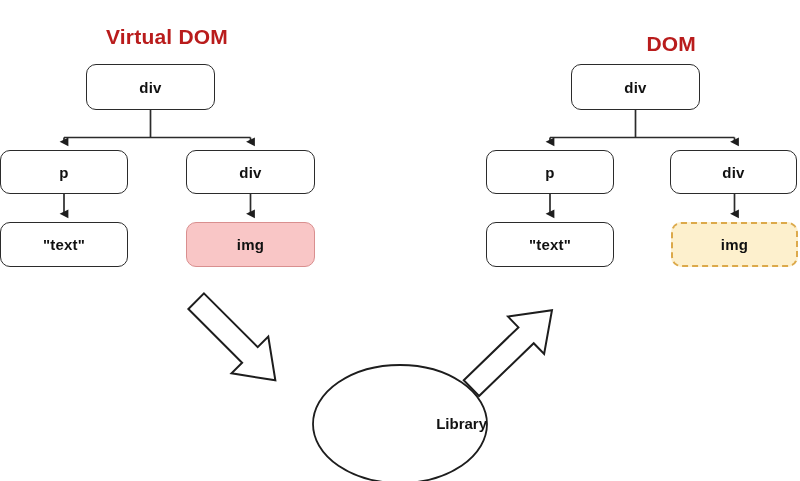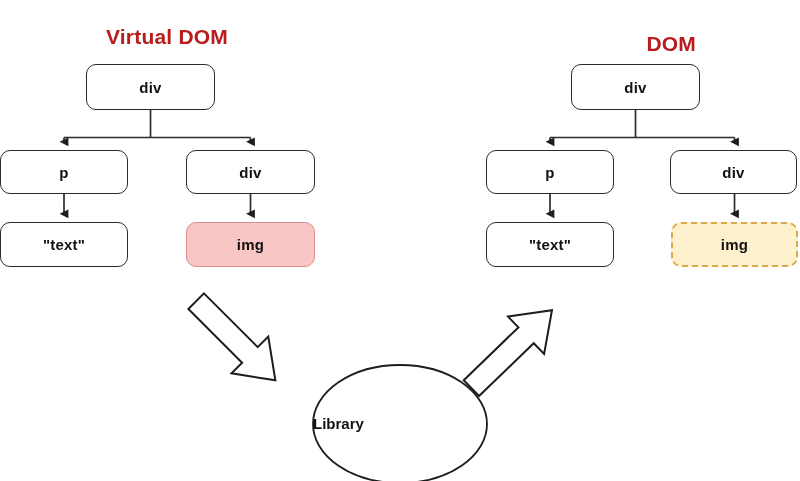--- a/index.html
+++ b/index.html
@@ -57,21 +57,21 @@
   .node-box.highlight-yellow {
     background: #fdf0cd;
     border: 2px dashed #dca94a;
   }
   .ellipse-label {
     position: absolute;
     font-size: 15px;
     font-weight: bold;
     color: #111111;
     white-space: nowrap;
-    text-align: left;
+    text-align: right;
   }
 </style>
 </head>
 <body>
 
 <div id="canvas">
 
   <svg id="diagram-svg" viewBox="0 0 800 481">
     <defs>
       <marker id="tri" markerWidth="10" markerHeight="10" refX="5.2" refY="5" orient="auto" markerUnits="userSpaceOnUse">

